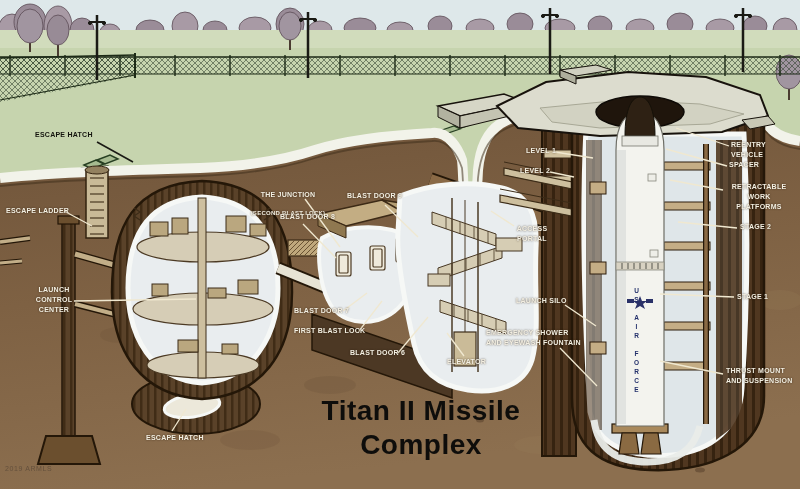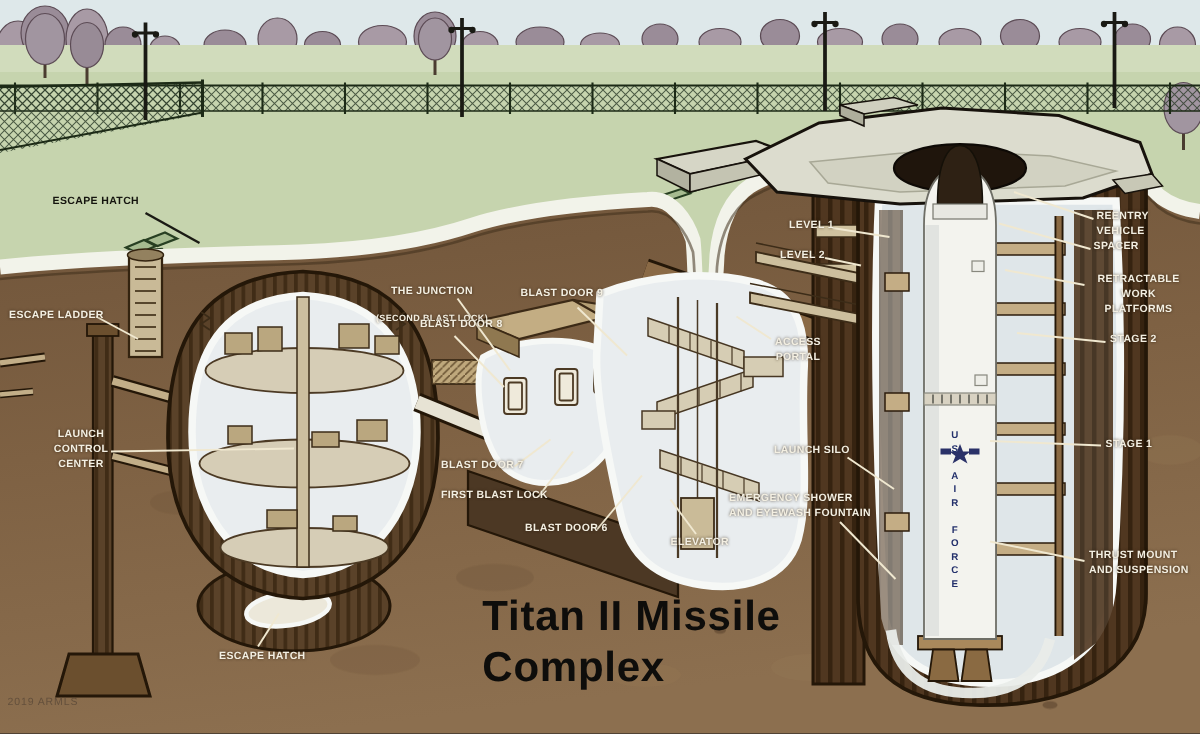--- a/index.html
+++ b/index.html
@@ -11,21 +11,21 @@
   .lbl {
     position:absolute; font-size:7px; font-weight:bold; color:#f3efe2;
     letter-spacing:.25px; line-height:1.4; white-space:pre-line;
     text-shadow:0 0 2px rgba(40,25,10,.75); z-index:5;
   }
   .lbl.dark { color:#14140e; text-shadow:none; }
   .lbl.center { text-align:center; transform:translateX(-50%); }
   .lbl .sub { font-size:6px; font-weight:bold; }
   .title {
     position:absolute; left:421px; top:394px; transform:translateX(-50%);
-    text-align:left; font-size:28px; font-weight:bold; color:#0e0d0b;
+    text-align:center; font-size:28px; font-weight:bold; color:#0e0d0b;
     line-height:1.2; letter-spacing:.5px; white-space:pre-line; z-index:5;
   }
   .watermark {
     position:absolute; left:5px; top:465px; font-size:7px; color:#64503c;
     letter-spacing:.6px; z-index:5;
   }
   .missile-text {
     position:absolute; left:633px; top:287px; z-index:4;
     writing-mode:vertical-lr; text-orientation:upright;
     font-size:6.5px; font-weight:bold; color:#23306b; letter-spacing:2px;

